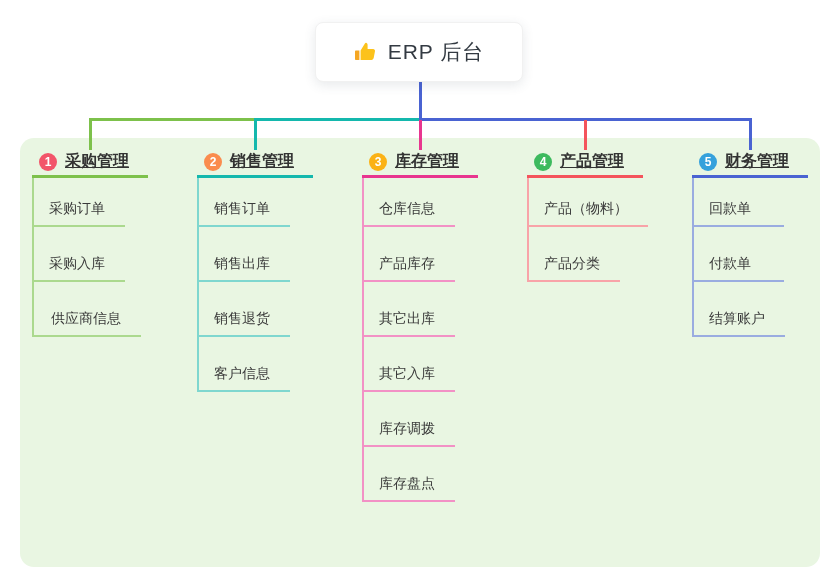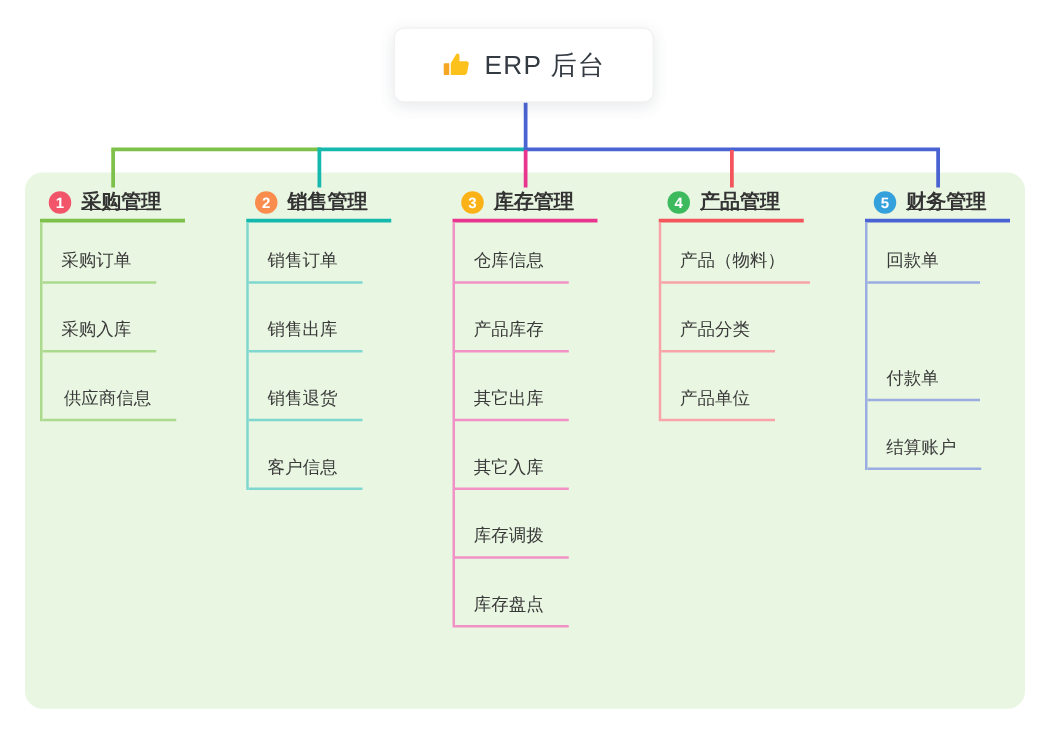--- a/index.html
+++ b/index.html
@@ -166,31 +166,30 @@
   </div>
 
   <div class="branch" style="left: 507px;">
     <div class="branch-title" style="border-bottom-color: rgb(244, 84, 92);">
       <span class="badge" style="background: rgb(61, 186, 94);">4</span>
       <span class="branch-label">产品管理</span>
     </div>
     <ul class="branch-items" style="border-left-color: rgb(248, 163, 168);">
             <li style="border-bottom-color: rgb(248, 163, 168);">产品（物料）</li>
             <li style="border-bottom-color: rgb(248, 163, 168);">产品分类</li>
-            <li style="border-bottom-color: rgb(248, 163, 168);">产品单位</li>
           </ul>
   </div>
 
   <div class="branch" style="left: 672px;">
     <div class="branch-title" style="border-bottom-color: rgb(74, 99, 210);">
       <span class="badge" style="background: rgb(53, 161, 220);">5</span>
       <span class="branch-label">财务管理</span>
     </div>
     <ul class="branch-items" style="border-left-color: rgb(154, 172, 224);">
             <li style="border-bottom-color: rgb(154, 172, 224); text-align: center;">回款单</li>
-            <li style="border-bottom-color: rgb(154, 172, 224); margin-top: 39px;">付款单</li>
+            <li style="border-bottom-color: rgb(154, 172, 224);">付款单</li>
             <li style="border-bottom-color: rgb(154, 172, 224);">结算账户</li>
           </ul>
   </div>
 </div>
   </div>
 
 </div>
 
 </body></html>

